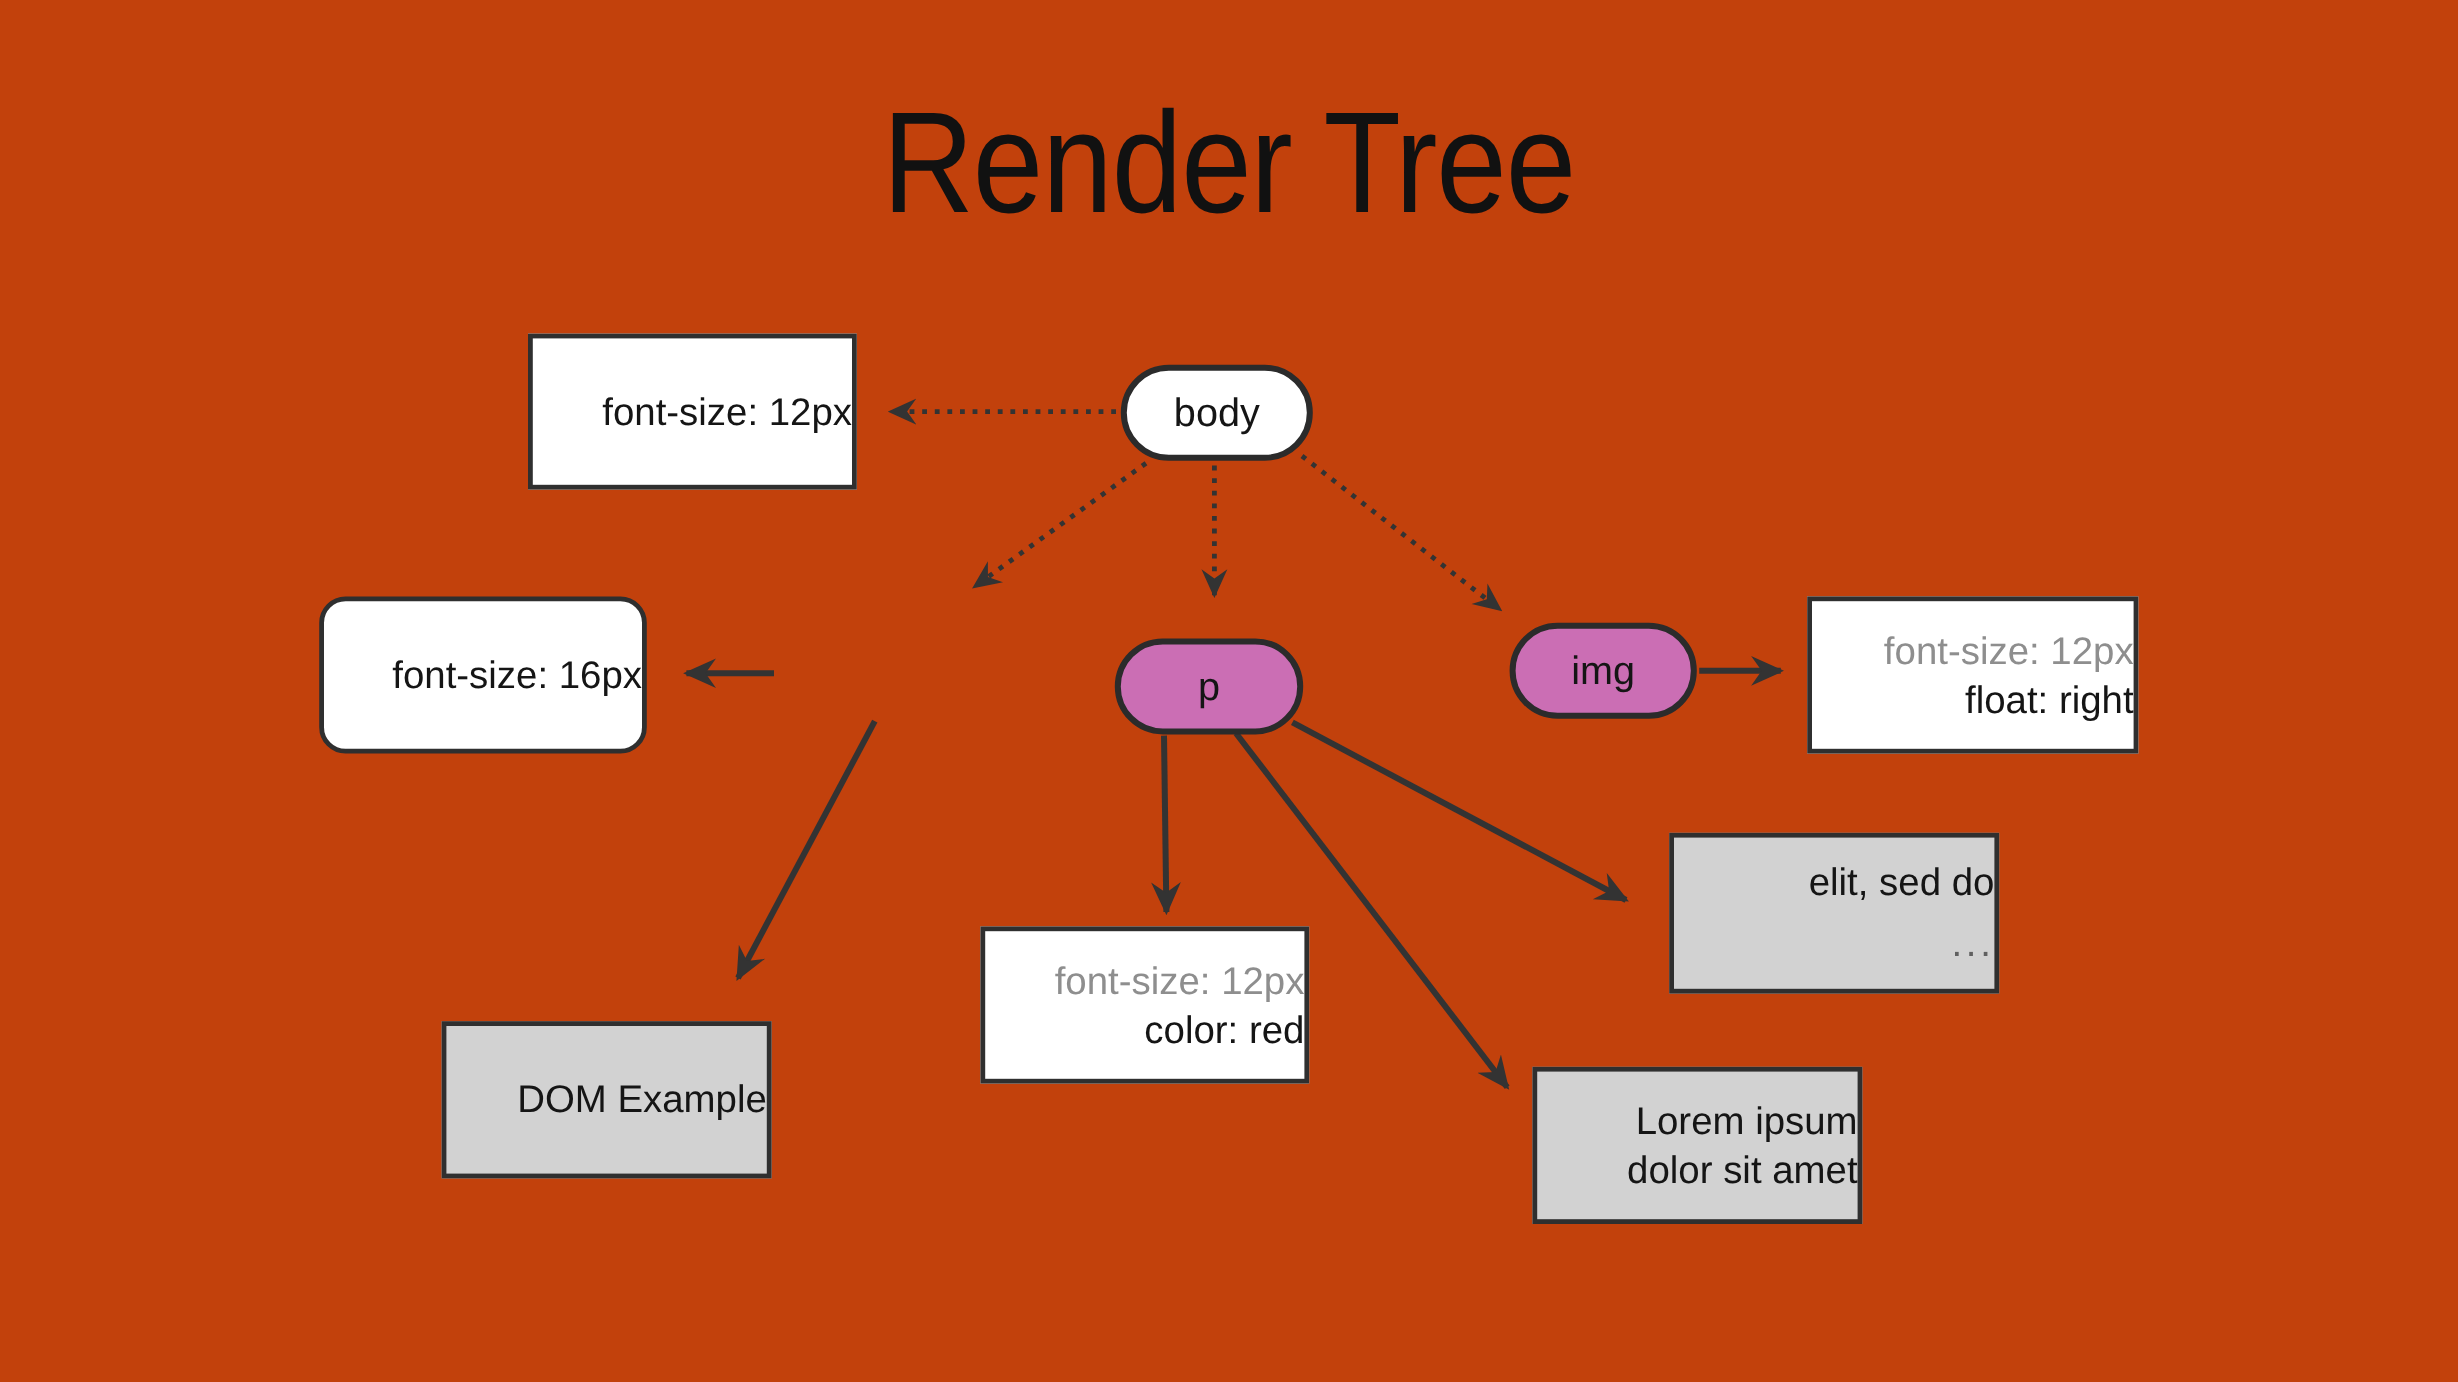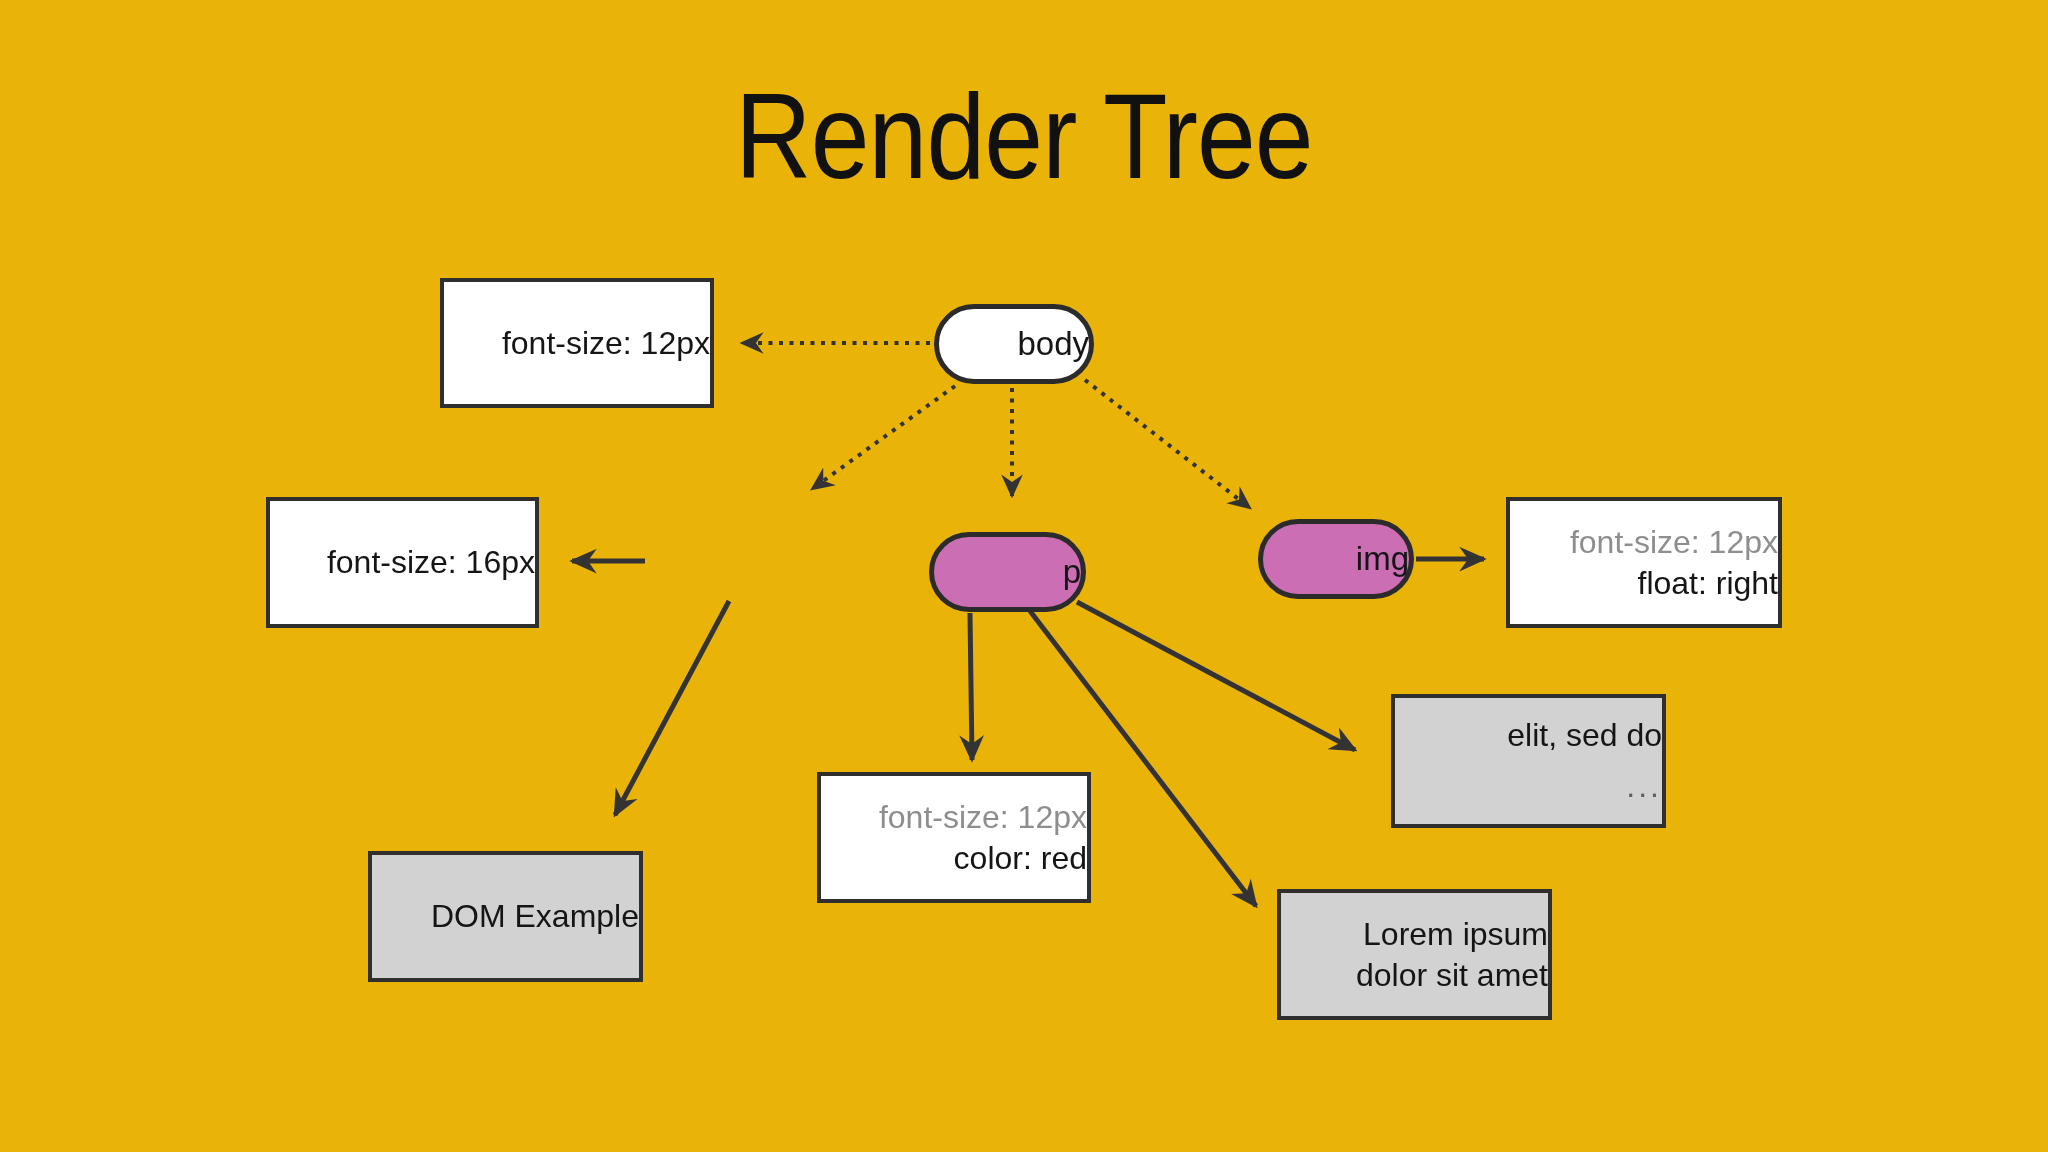--- a/index.html
+++ b/index.html
@@ -3,37 +3,37 @@
 <meta charset="utf-8">
 <title>Render Tree</title>
 <style>
   :root{
     --node-fill:#cb6eb4; --node-border:#2b2b2b; --box-border:#2f2f2f;
     --gray-fill:#d2d2d2; --muted-text:#8e8e8e; --ellipsis-text:#606060;
     --text:#151515; --arrow:#333333;
   }
   html,body{margin:0;padding:0;background:#ffffff;}
   body{width:2048px;height:1152px;overflow:hidden;font-family:"Liberation Sans",sans-serif;}
-  .stage{position:relative;width:2048px;height:1152px;background:#eab308;}
+  .stage{position:relative;width:2048px;height:1152px;background:#c2410c;}
 
   .title{
     position:absolute;top:76px;left:0;width:100%;text-align:center;
     font-size:120px;line-height:1;color:#111111;
     transform:scaleX(0.88);letter-spacing:-1px;white-space:nowrap;
   }
 
   .arrows{position:absolute;left:0;top:0;width:2048px;height:1152px;}
   .arrows line.solid{stroke:var(--arrow);stroke-width:5;}
   .arrows line.dotted{stroke:var(--arrow);stroke-width:4;stroke-dasharray:4 6.5;}
   .mkfill{fill:var(--arrow);}
 
   .pill{
     position:absolute;box-sizing:border-box;border:5px solid var(--node-border);
     border-radius:44px;background:var(--node-fill);
-    display:flex;align-items:center;justify-content:flex-end;
+    display:flex;align-items:center;justify-content:center;
     font-size:33px;color:var(--text);
   }
   .pill--white{background:#ffffff;}
 
   .box{
     position:absolute;box-sizing:border-box;border:4px solid var(--box-border);
     background:#ffffff;display:flex;flex-direction:column;
     align-items:flex-end;justify-content:center;text-align:center;
     font-size:32px;color:var(--text);line-height:1.28;
   }
@@ -78,21 +78,21 @@
   <div class="pill" style="left:929px;top:532px;width:157px;height:80px;">
     <span>p</span>
   </div>
   <div class="pill" style="left:1258px;top:519px;width:156px;height:80px;">
     <span>img</span>
   </div>
 
   <div class="box" style="left:440px;top:278px;width:274px;height:130px;">
     <div class="line">font-size: 12px</div>
   </div>
-  <div class="box" style="left:266px;top:497px;width:273px;height:131px;">
+  <div class="box" style="left:266px;top:497px;width:273px;height:131px;border-radius:22px;">
     <div class="line">font-size: 16px</div>
   </div>
   <div class="box" style="left:1506px;top:497px;width:276px;height:131px;">
     <div class="line muted">font-size: 12px</div>
     <div class="line">float: right</div>
   </div>
   <div class="box" style="left:817px;top:772px;width:274px;height:131px;">
     <div class="line muted">font-size: 12px</div>
     <div class="line">color: red</div>
   </div>

